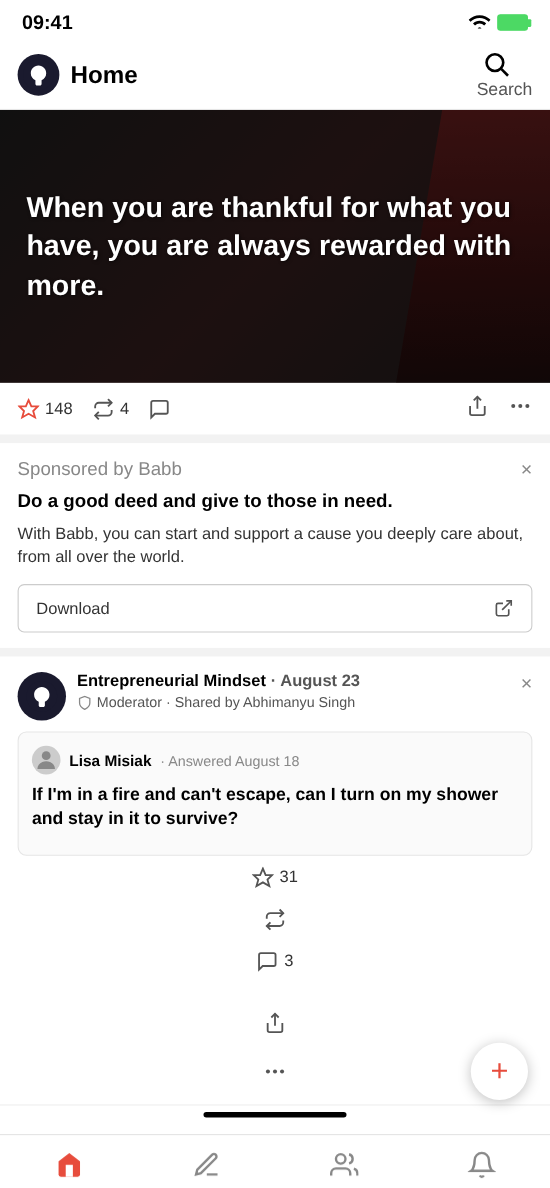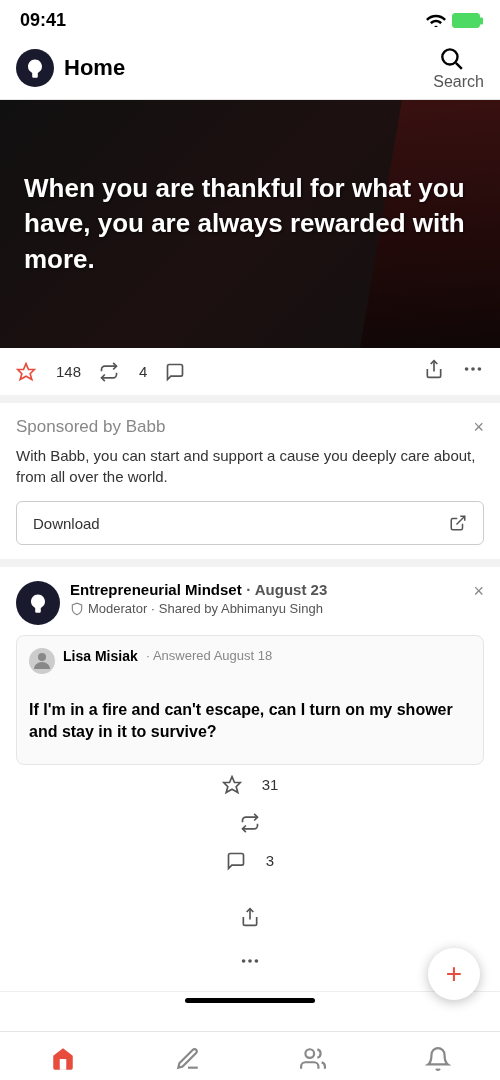--- a/index.html
+++ b/index.html
@@ -160,21 +160,20 @@
       gap: 5px;
       background: none;
       border: none;
       cursor: pointer;
       font-size: 15px;
       color: #555;
     }
     .action-count {
       font-size: 15px;
       color: #333;
-      margin-left: 15px;
     }
     .action-spacer { flex: 1; }
     .share-btn, .more-btn {
       background: none;
       border: none;
       cursor: pointer;
       font-size: 18px;
       color: #555;
     }
 
@@ -292,23 +291,23 @@
 
     
     .inner-post {
       border: 1px solid #e5e5e5;
       border-radius: 8px;
       padding: 12px;
       background: #fafafa;
     }
     .inner-post-author {
       display: flex;
-      align-items: flex-start;
+      align-items: center;
       gap: 8px;
-      margin-bottom: 25px;
+      margin-bottom: 8px;
     }
     .inner-avatar {
       width: 26px;
       height: 26px;
       border-radius: 50%;
       background: #ccc;
       flex-shrink: 0;
       display: flex;
       align-items: center;
       justify-content: center;
@@ -486,20 +485,21 @@
         <circle cx="19" cy="12" r="2"></circle>
     </svg>
   </button>
 </div>
 
 <div class="sponsored-card">
   <div class="sponsored-header">
     <span class="sponsored-label">Sponsored by Babb</span>
     <button class="close-btn">×</button>
   </div>
+  <div class="sponsored-title">Do a good deed and give to those in need.</div>
   <div class="sponsored-desc">With Babb, you can start and support a cause you deeply care about, from all over the world.</div>
   <button class="download-btn">
     <span>Download</span>
     <svg viewBox="0 0 24 24" fill="none" stroke="currentColor" stroke-width="2">
       <path d="M18 13v6a2 2 0 0 1-2 2H5a2 2 0 0 1-2-2V8a2 2 0 0 1 2-2h6"></path>
       <polyline points="15 3 21 3 21 9"></polyline>
       <line x1="10" y1="14" x2="21" y2="3"></line>
     </svg>
   </button>
 </div>

